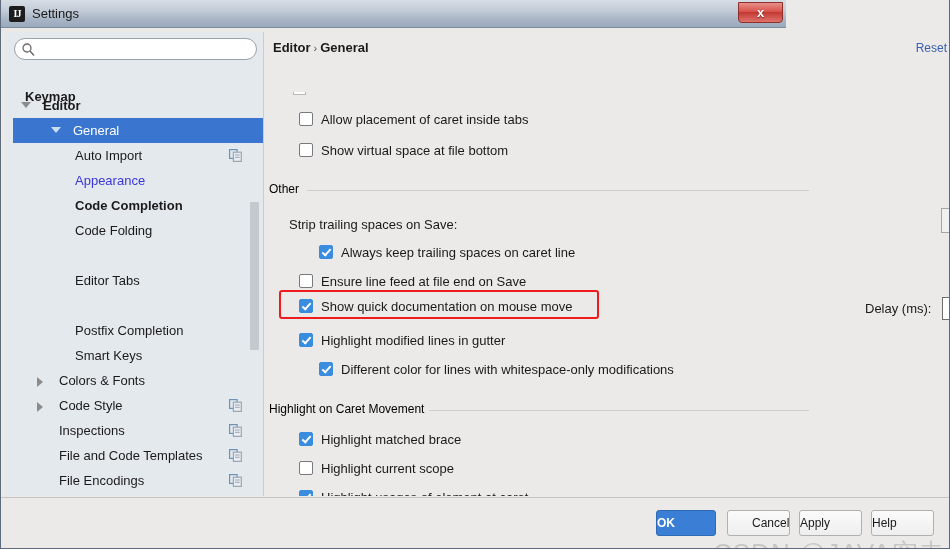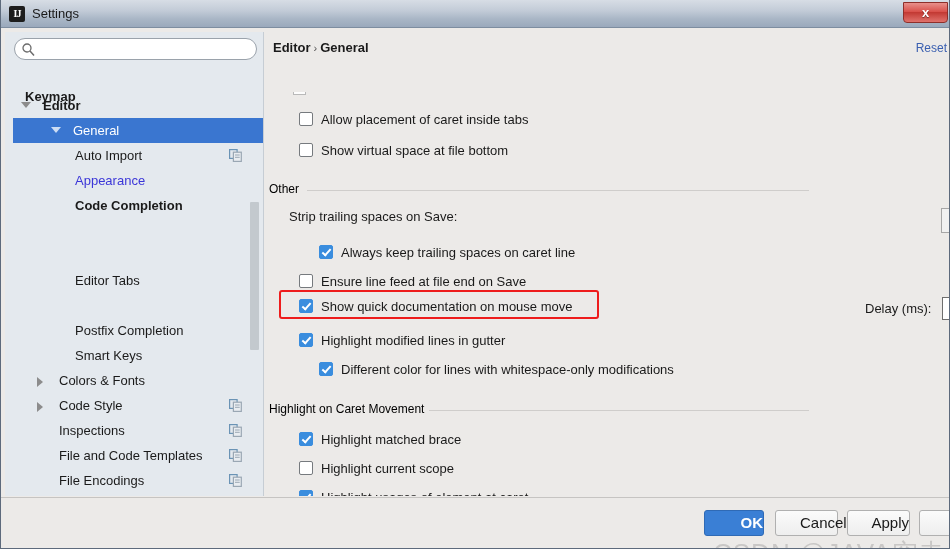--- a/index.html
+++ b/index.html
@@ -22,21 +22,21 @@
     background: #eceae8;
     border: 1px solid #5d6a7c;
     border-top: none;
     overflow: hidden;
   }
 
   
   .titlebar {
     position: absolute;
     left: 0; top: 0;
-    width: 950px; height: 28px;
+    width: 785px; height: 28px;
     background: linear-gradient(to bottom, #d7dde5 0%, #c2cbd7 40%, #a9b6c6 70%, #9aa9bc 100%);
     border-bottom: 1px solid #7d8da0;
     box-sizing: border-box;
   }
   .title-icon {
     position: absolute;
     left: 8px; top: 6px;
     width: 16px; height: 16px;
     background: #1d1d1d;
     border-radius: 2px;
@@ -322,25 +322,24 @@
     border-top: 1px solid #c6c4c2;
   }
   .btn {
     position: absolute;
     top: 12px;
     height: 26px;
     box-sizing: border-box;
     border: 1px solid #b0b0b0;
     background: linear-gradient(to bottom, #fbfbfb, #eeeeee);
     border-radius: 3px;
-    font-size: 15px;
-    color: #1a1a1a;
-    text-align: right;
+    font-size: 12px;
+    color: #1a1a1a;
+    text-align: left;
     line-height: 24px;
-    margin-left: 48px;
   }
   .btn.primary {
     background: #3a7fd5;
     border: 1px solid #2f6ab5;
     color: #ffffff;
     font-weight: bold;
   }
   .watermark {
     position: absolute;
     left: 712px; top: 508px;
@@ -408,20 +407,23 @@
               <line x1="6" y1="6" x2="10.7" y2="6" stroke="#9aa7b3" stroke-width="1"></line>
               <line x1="6" y1="8.3" x2="10.7" y2="8.3" stroke="#9aa7b3" stroke-width="1"></line>
             </svg>
           </div>
           <div class="tree-item" style="top: 100px;">
             <span class="lbl link" style="left: 62px;">Appearance</span>
           </div>
           <div class="tree-item" style="top: 125px;">
             <span class="lbl" style="left: 62px; font-weight: bold;">Code Completion</span>
           </div>
+          <div class="tree-item" style="top: 150px;">
+            <span class="lbl" style="left: 62px;">Code Folding</span>
+          </div>
           <div class="tree-item" style="top: 200px;">
             <span class="lbl" style="left: 62px;">Editor Tabs</span>
           </div>
           <div class="tree-item" style="top: 250px;">
             <span class="lbl" style="left: 62px;">Postfix Completion</span>
           </div>
           <div class="tree-item" style="top: 275px;">
             <span class="lbl" style="left: 62px;">Smart Keys</span>
           </div>
           <div class="tree-item" style="top: 300px; text-align: center;">
@@ -487,21 +489,21 @@
             <span class="t">Allow placement of caret inside tabs</span>
           </div>
           <div class="cbrow" style="left: 34px; top: 109px;">
             <span class="cb"></span>
             <span class="t">Show virtual space at file bottom</span>
           </div>
           <div class="group-hdr" style="left: 4px; top: 150px; width: 540px;">
             <span class="gl">Other</span>
             <span class="gline" style="left: 38px; width: 502px;"></span>
           </div>
-          <div class="field-label" style="left: 24px; top: 176px; text-align: center;">Strip trailing spaces on Save:</div>
+          <div class="field-label" style="left: 24px; top: 184px; text-align: center;">Strip trailing spaces on Save:</div>
           <div class="cbrow" style="left: 54px; top: 211px;">
             <span class="cb on"></span>
             <span class="t">Always keep trailing spaces on caret line</span>
           </div>
           <div class="cbrow" style="left: 34px; top: 240px;">
             <span class="cb"></span>
             <span class="t">Ensure line feed at file end on Save</span>
           </div>
           <div class="cbrow" style="left: 34px; top: 265px;">
             <span class="cb on"></span>

